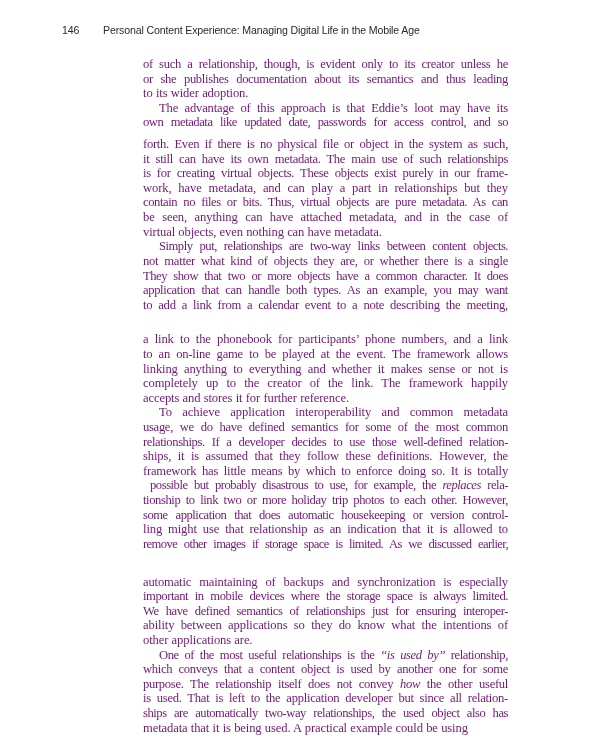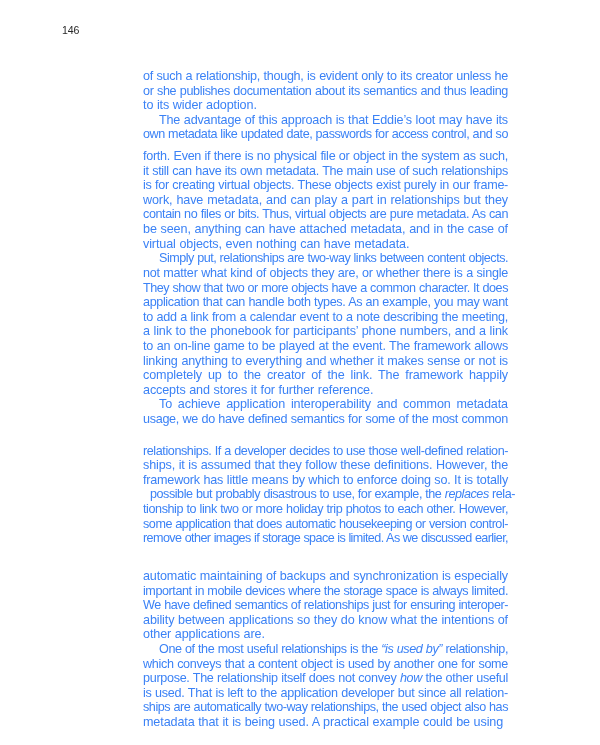--- a/index.html
+++ b/index.html
@@ -6,38 +6,39 @@
   body { width: 600px; height: 745px; position: relative; overflow: hidden; }
   .page { position: absolute; left: 0; top: 0; width: 556px; height: 745px; background: #fff; }
   .running-head {
     position: absolute; top: 24px; left: 0; width: 600px; height: 14px;
     font-family: "Liberation Sans", sans-serif; font-size: 10.6px; color: #2a2a2a;
     letter-spacing: -0.15px;
   }
   .page-number { position: absolute; left: 62px; top: 0; }
   .running-title { position: absolute; left: 103px; top: 0; white-space: nowrap; }
   .body-text {
-    position: absolute; left: 143px; top: 69px; width: 365px;
-    font-family: Liberation Sans, sans-serif; font-size: 12.6px; line-height: 14.62px;
-    color: #3b82f6; text-align: justify; letter-spacing: -0.12px; word-spacing: 0.3px;
+    position: absolute; left: 143px; top: 57px; width: 365px;
+    font-family: Liberation Serif, serif; font-size: 12.6px; line-height: 14.62px;
+    color: #701a75; text-align: justify; letter-spacing: -0.12px; word-spacing: 0.3px;
     hyphens: manual;
   }
   .body-text p { margin: 0; }
   .line { display: block; text-align: justify; text-align-last: justify; white-space: nowrap; height: 14.62px; overflow: visible; }
   .line.last { text-align-last: left; }
   .line span, .line i { white-space: pre; }
   .line.first { padding-left: 16px; }
   i { font-style: italic; }
 </style>
 </head>
 <body>
 
 <div class="page">
   <div class="running-head">
     <span class="page-number">146</span>
+    <span class="running-title">Personal Content Experience: Managing Digital Life in the Mobile Age</span>
   </div>
   <div class="body-text" id="body-text">
       <p>
         <span class="line" style="letter-spacing: -0.279722px;"><span>of such a relationship, though, is evident only to its creator unless he</span></span>
         <span class="line" style="letter-spacing: -0.339683px;"><span>or she publishes documentation about its semantics and thus leading</span></span>
         <span class="line last"><span>to its wider adoption.</span></span>
       </p>
       <p>
         <span class="line first" style="letter-spacing: -0.173711px;"><span>The advantage of this approach is that Eddie’s loot may have its</span></span>
         <span class="line" style="letter-spacing: -0.452031px;"><span>own metadata like updated date, passwords for access control, and so</span></span>
@@ -48,35 +49,36 @@
         <span class="line" style="letter-spacing: -0.416233px;"><span>contain no files or bits. Thus, virtual objects are pure metadata. As can</span></span>
         <span class="line"><span>be seen, anything can have attached metadata, and in the case of</span></span>
         <span class="line last"><span>virtual objects, even nothing can have metadata.</span></span>
       </p>
       <p>
         <span class="line first" style="letter-spacing: -0.482362px;"><span>Simply put, relationships are two-way links between content objects.</span></span>
         <span class="line" style="letter-spacing: -0.241652px;"><span>not matter what kind of objects they are, or whether there is a single</span></span>
         <span class="line" style="letter-spacing: -0.456754px;"><span>They show that two or more objects have a common character. It does</span></span>
         <span class="line" style="letter-spacing: -0.359039px;"><span>application that can handle both types. As an example, you may want</span></span>
         <span class="line" style="letter-spacing: -0.265833px;"><span>to add a link from a calendar event to a note describing the meeting,</span></span>
-        <span class="line" style="letter-spacing: -0.132826px;"><span>a link to the phonebook for participants’ phone numbers, and a link</span></span>
+        <span class="line" style="letter-spacing: -0.132826px; margin-top: 20px;"><span>a link to the phonebook for participants’ phone numbers, and a link</span></span>
         <span class="line" style="letter-spacing: -0.206174px;"><span>to an on-line game to be played at the event. The framework allows</span></span>
         <span class="line" style="letter-spacing: -0.139356px;"><span>linking anything to everything and whether it makes sense or not is</span></span>
         <span class="line"><span>completely up to the creator of the link. The framework happily</span></span>
         <span class="line last"><span>accepts and stores it for further reference.</span></span>
       </p>
       <p>
         <span class="line first"><span>To achieve application interoperability and common metadata</span></span>
         <span class="line" style="letter-spacing: -0.303532px;"><span>usage, we do have defined semantics for some of the most common</span></span>
-        <span class="line" style="letter-spacing: -0.417089px; margin-top: 17px;"><span>relationships. If a developer decides to use those well-defined relation-</span></span>
+        <span class="line" style="letter-spacing: -0.417089px;"><span>relationships. If a developer decides to use those well-defined relation-</span></span>
         <span class="line" style="letter-spacing: -0.151024px;"><span>ships, it is assumed that they follow these definitions. However, the</span></span>
         <span class="line" style="letter-spacing: -0.207054px;"><span>framework has little means by which to enforce doing so. It is totally</span></span>
         <span class="line" style="letter-spacing: -0.456155px; padding-left: 7px;"><span>possible but probably disastrous to use, for example, the </span><i>replaces</i><span> rela-</span></span>
         <span class="line" style="letter-spacing: -0.415573px;"><span>tionship to link two or more holiday trip photos to each other. However,</span></span>
         <span class="line" style="letter-spacing: -0.457183px;"><span>some application that does automatic housekeeping or version control-</span></span>
+        <span class="line"><span>ling might use that relationship as an indication that it is allowed to</span></span>
         <span class="line" style="letter-spacing: -0.587466px;"><span>remove other images if storage space is limited. As we discussed earlier,</span></span>
         <span class="line" style="letter-spacing: -0.165691px; margin-top: 23px;"><span>automatic maintaining of backups and synchronization is especially</span></span>
         <span class="line" style="letter-spacing: -0.428482px;"><span>important in mobile devices where the storage space is always limited.</span></span>
         <span class="line" style="letter-spacing: -0.435141px;"><span>We have defined semantics of relationships just for ensuring interoper-</span></span>
         <span class="line" style="letter-spacing: -0.124664px;"><span>ability between applications so they do know what the intentions of</span></span>
         <span class="line last"><span>other applications are.</span></span>
       </p>
       <p>
         <span class="line first" style="letter-spacing: -0.411964px;"><span>One of the most useful relationships is the </span><i>“is used by”</i><span> relationship,</span></span>
         <span class="line" style="letter-spacing: -0.310998px;"><span>which conveys that a content object is used by another one for some</span></span>

